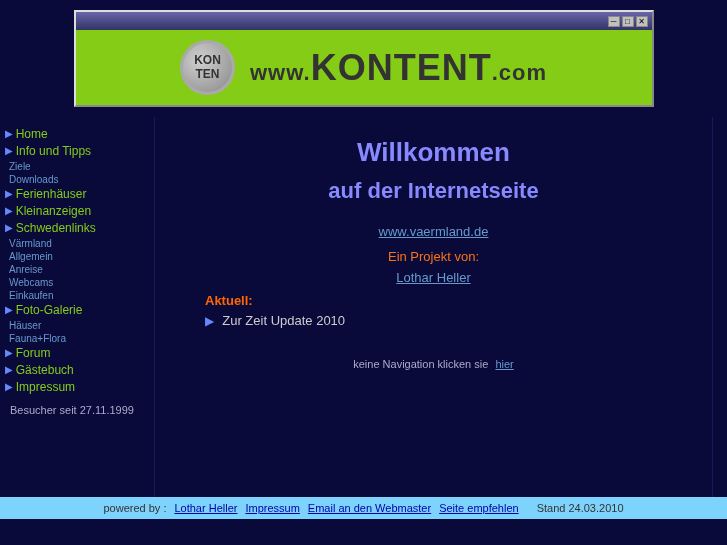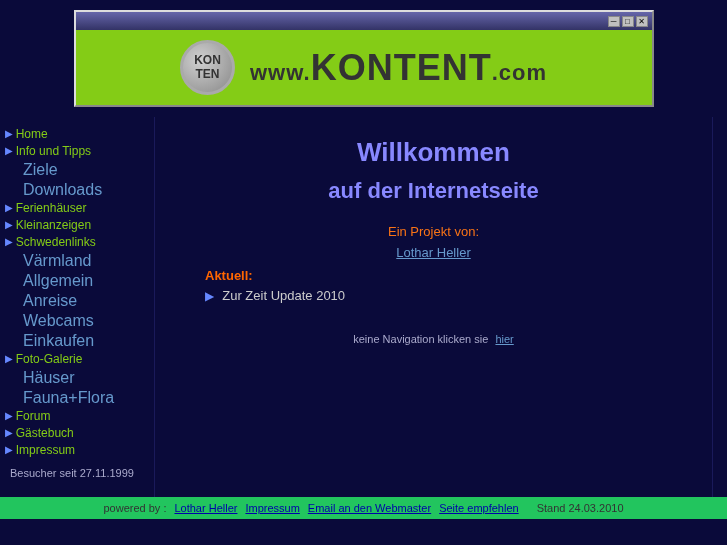--- a/index.html
+++ b/index.html
@@ -90,25 +90,25 @@
       font-size: 10px;
       margin-right: 3px;
       margin-top: 1px;
     }
     .sidebar-link {
       color: #84cc16;
       text-decoration: none;
       font-size: 12px;
     }
     .sidebar-sub {
-      margin-left: 18px;
+      margin-left: 4px;
       display: block;
       color: #6699cc;
       text-decoration: none;
-      font-size: 16px;
+      font-size: 10px;
       margin-bottom: 2px;
     }
 
     .visitor-text {
       font-size: 11px;
       color: #aaaacc;
       margin-top: 10px;
       margin-left: 5px;
     }
 
@@ -170,21 +170,21 @@
 
     
     .right-bar {
       width: 15px;
       background: #0a0a3a;
       border-left: 1px solid #1a1a5a;
     }
 
     
     .footer {
-      background: #22c55e;
+      background: #7dd3fc;
       padding: 5px 10px;
       display: flex;
       align-items: center;
       justify-content: center;
       gap: 8px;
       font-size: 11px;
       color: #333;
       flex-wrap: wrap;
     }
     .footer-label {
@@ -298,20 +298,23 @@
         <a class="sidebar-link">Impressum</a>
       </div>
 
       <div class="visitor-text">Besucher seit 27.11.1999</div>
     </div>
 
     <div class="content-area">
       <div class="welcome-title">Willkommen</div>
       <div class="welcome-subtitle">auf der Internetseite</div>
 
+      <div style="margin-bottom:10px;">
+        <a class="content-link">www.vaermland.de</a>
+      </div>
       <div class="project-text">Ein Projekt von:</div>
       <div style="margin-bottom:8px;">
         <a class="content-link">Lothar Heller</a>
       </div>
 
       <div class="news-section">
         <span class="news-label">Aktuell:</span>
         <div class="news-item">
           <span class="news-arrow">▶</span>
           <span class="news-text">Zur Zeit Update 2010</span>

